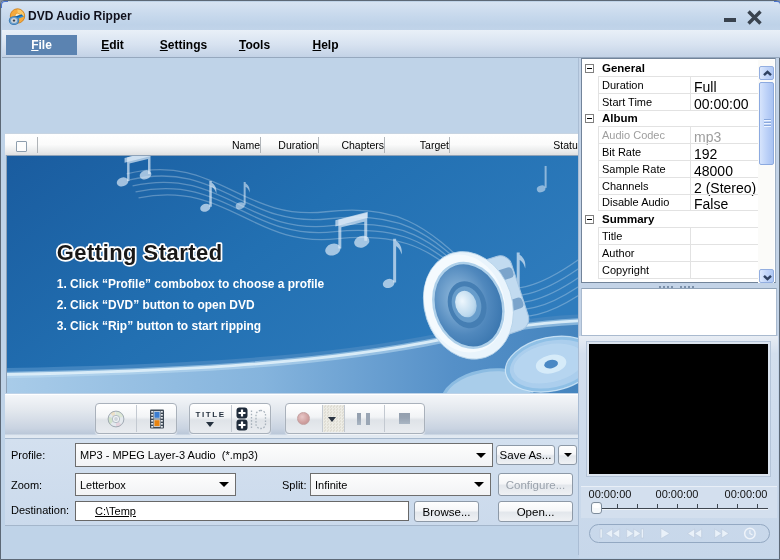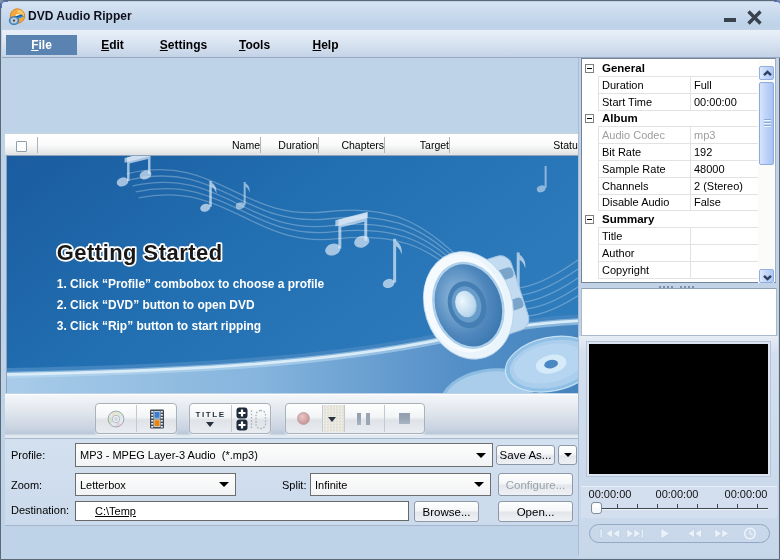--- a/index.html
+++ b/index.html
@@ -40,21 +40,21 @@
 .pbtn { position:absolute; border:1px solid #8d99a7; border-radius:3px; background:linear-gradient(#fefefe 0%, #f5f6f8 45%, #e3e7ec 55%, #eff1f4 100%); font-size:11.5px; color:#000; text-align:center; }
 
 #statusbar { position:absolute; left:4px; top:525px; width:574px; height:29px; background:#c6d4e7; }
 #statusbox { position:absolute; left:3px; top:3px; width:541px; height:21px; background:#d8e2f0; border:1px solid #93a5ba; border-right-color:#dde7f2; border-bottom-color:#dde7f2; font-size:11px; line-height:20px; padding-left:7px; }
 #helpbtn { position:absolute; left:546px; top:4px; width:23px; height:22px; border:1.5px solid #4a4f56; background:linear-gradient(#fbfbfc, #e8e9ec 70%, #dcdee3); font-size:11px; font-weight:bold; text-align:center; line-height:19px; color:#5c5c5e; border-radius:3px; }
 
 #rightcol { position:absolute; left:578px; top:57px; width:200px; height:500px; background:#c3d3e7; }
 #grid { position:absolute; left:2px; top:0px; width:195px; height:225px; background:#fff; border:1px solid #72849a; border-right:1px solid #9fb0c4; }
 .grow { position:absolute; left:0; width:100%; height:17px; }
 .grow .nm { position:absolute; left:20px; top:2px; font-size:11px; color:#000; white-space:nowrap; }
-.grow .vl { position:absolute; left:112px; top:2px; font-size:11px; color:#000; white-space:nowrap; }
+.grow .vl { position:absolute; left:112px; top:2px; font-size:14px; color:#000; white-space:nowrap; }
 .grow.cat .nm { left:20px; font-weight:bold; font-size:11.5px; }
 .grow .rline { position:absolute; left:16px; width:160px; bottom:0; height:1px; background:#e2e2e2; }
 .grow .v1 { position:absolute; left:16px; top:0; bottom:0; width:1px; background:#e2e2e2; }
 .grow .v2 { position:absolute; left:108px; top:0; bottom:0; width:1px; background:#e2e2e2; }
 .expbox { position:absolute; left:3px; top:4px; width:9px; height:9px; border:1px solid #808080; background:#fff; }
 .expbox:after { content:""; position:absolute; left:1px; top:3px; width:5px; height:1px; background:#000; }
 
 #vscroll { position:absolute; left:176px; top:1px; width:16px; height:223px; background:#fbfbf9; }
 .sbtn { position:absolute; left:1px; width:15px; height:14px; border:1px solid #93aee0; border-radius:2px; background:linear-gradient(90deg,#dce8fc,#c2d5f8 50%,#b0c8f4); }
 #sthumb { position:absolute; left:1px; top:22px; width:15px; height:83px; border:1px solid #8caae0; border-radius:2px; background:linear-gradient(90deg,#d6e4fc,#bdd2f8 50%,#a8c2f2); }

